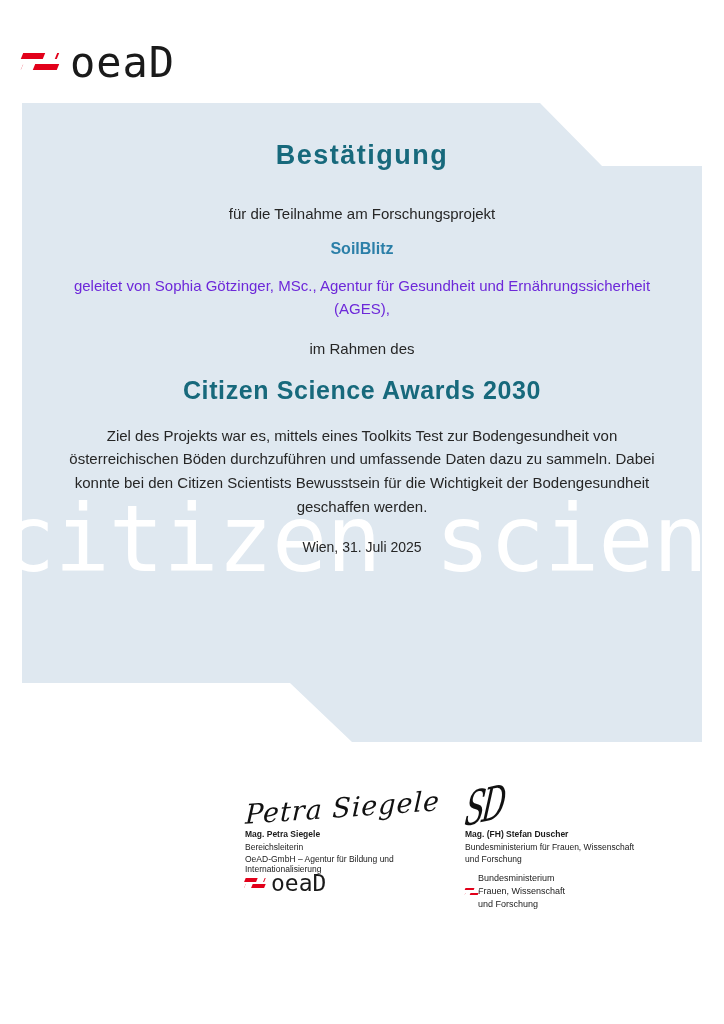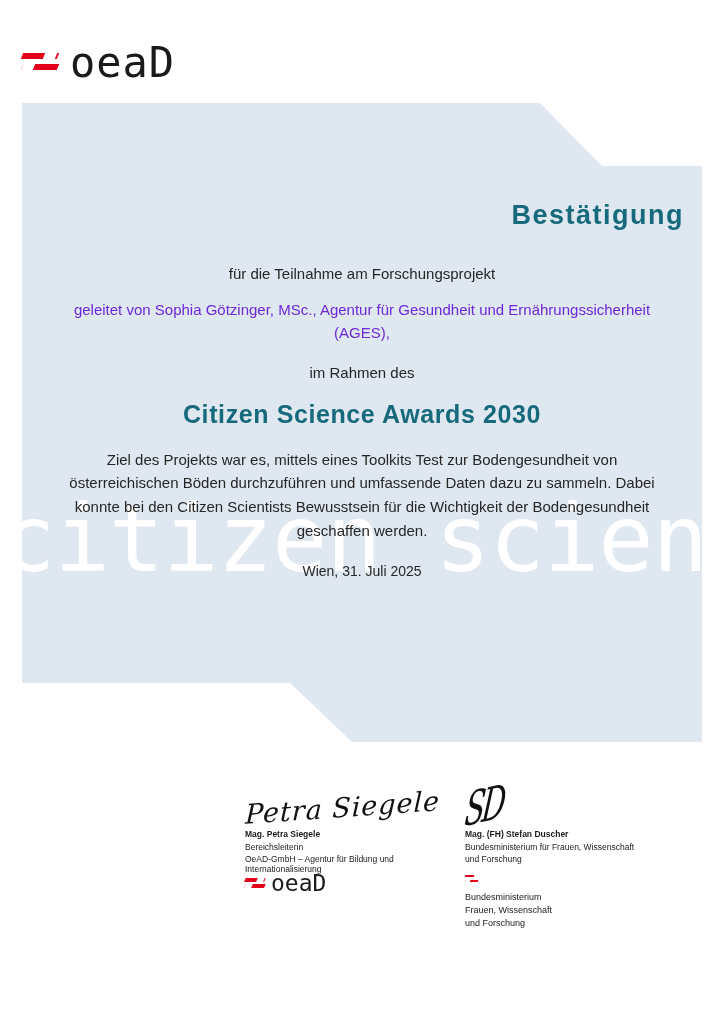--- a/index.html
+++ b/index.html
@@ -89,26 +89,25 @@
 
   
   .cert-body {
     position: absolute;
     left: 40px;
     top: 100px;
     width: 644px;
     text-align: center;
   }
   .cert-title {
-    margin-top: 100px;
+    margin-top: 40px;
     font-size: 27px;
     font-weight: bold;
     color: #17697c;
     letter-spacing: 1.5px;
-    text-align: right;
   }
   .cert-sub {
     margin-top: 34px;
     font-size: 15px;
     color: #262626;
   }
   .project-name {
     margin-top: 18px;
     font-size: 16px;
     font-weight: bold;
@@ -218,23 +217,21 @@
   .flag-mark.small .notch.n1 { top: 1.5px; left: 12px; }
   .flag-mark.small .notch.n2 { top: 8px; left: 0px; }
   .footer-word {
     font-family: "DejaVu Sans Mono", monospace;
     font-size: 23px;
     color: #1a1a1a;
     line-height: 1;
   }
   .footer-ministry {
     display: flex;
-    gap: 7px;
-    align-items: flex-start;
-    flex-direction: column;
+    align-items: center;
   }
   .flag-mark.tiny { width: 13px; height: 10px; margin-top: 2px; }
   .flag-mark.tiny .bar { width: 13px; height: 2.4px; background: #e2001a; }
   .flag-mark.tiny .bar.b1 { top: 1px; }
   .flag-mark.tiny .bar.b2 { top: 5.5px; }
   .flag-mark.tiny .notch { width: 4.5px; height: 2.4px; }
   .flag-mark.tiny .notch.n1 { top: 1px; left: 8.5px; }
   .flag-mark.tiny .notch.n2 { top: 5.5px; left: 0px; }
   .ministry-text {
     font-size: 9px;
@@ -257,20 +254,21 @@
     <span class="wordmark">oeaD</span>
   </div>
 
   <div class="panel"></div>
 
   <div class="watermark">citizen science</div>
 
   <div class="cert-body">
     <div class="cert-title">Bestätigung</div>
     <div class="cert-sub">für die Teilnahme am Forschungsprojekt</div>
+    <div class="project-name">SoilBlitz</div>
     <div class="lead-line">geleitet von Sophia Götzinger, MSc., Agentur für Gesundheit und Ernährungssicherheit (AGES),</div>
     <div class="in-frame">im Rahmen des</div>
     <div class="award-name">Citizen Science Awards 2030</div>
     <div class="description">Ziel des Projekts war es, mittels eines Toolkits Test zur Bodengesundheit von österreichischen Böden durchzuführen und umfassende Daten dazu zu sammeln. Dabei konnte bei den Citizen Scientists Bewusstsein für die Wichtigkeit der Bodengesundheit geschaffen werden.</div>
     <div class="place-date">Wien, 31. Juli 2025</div>
   </div>
 
   <div class="sig-area">
     <div class="sig-col">
       <div class="sig-img">

